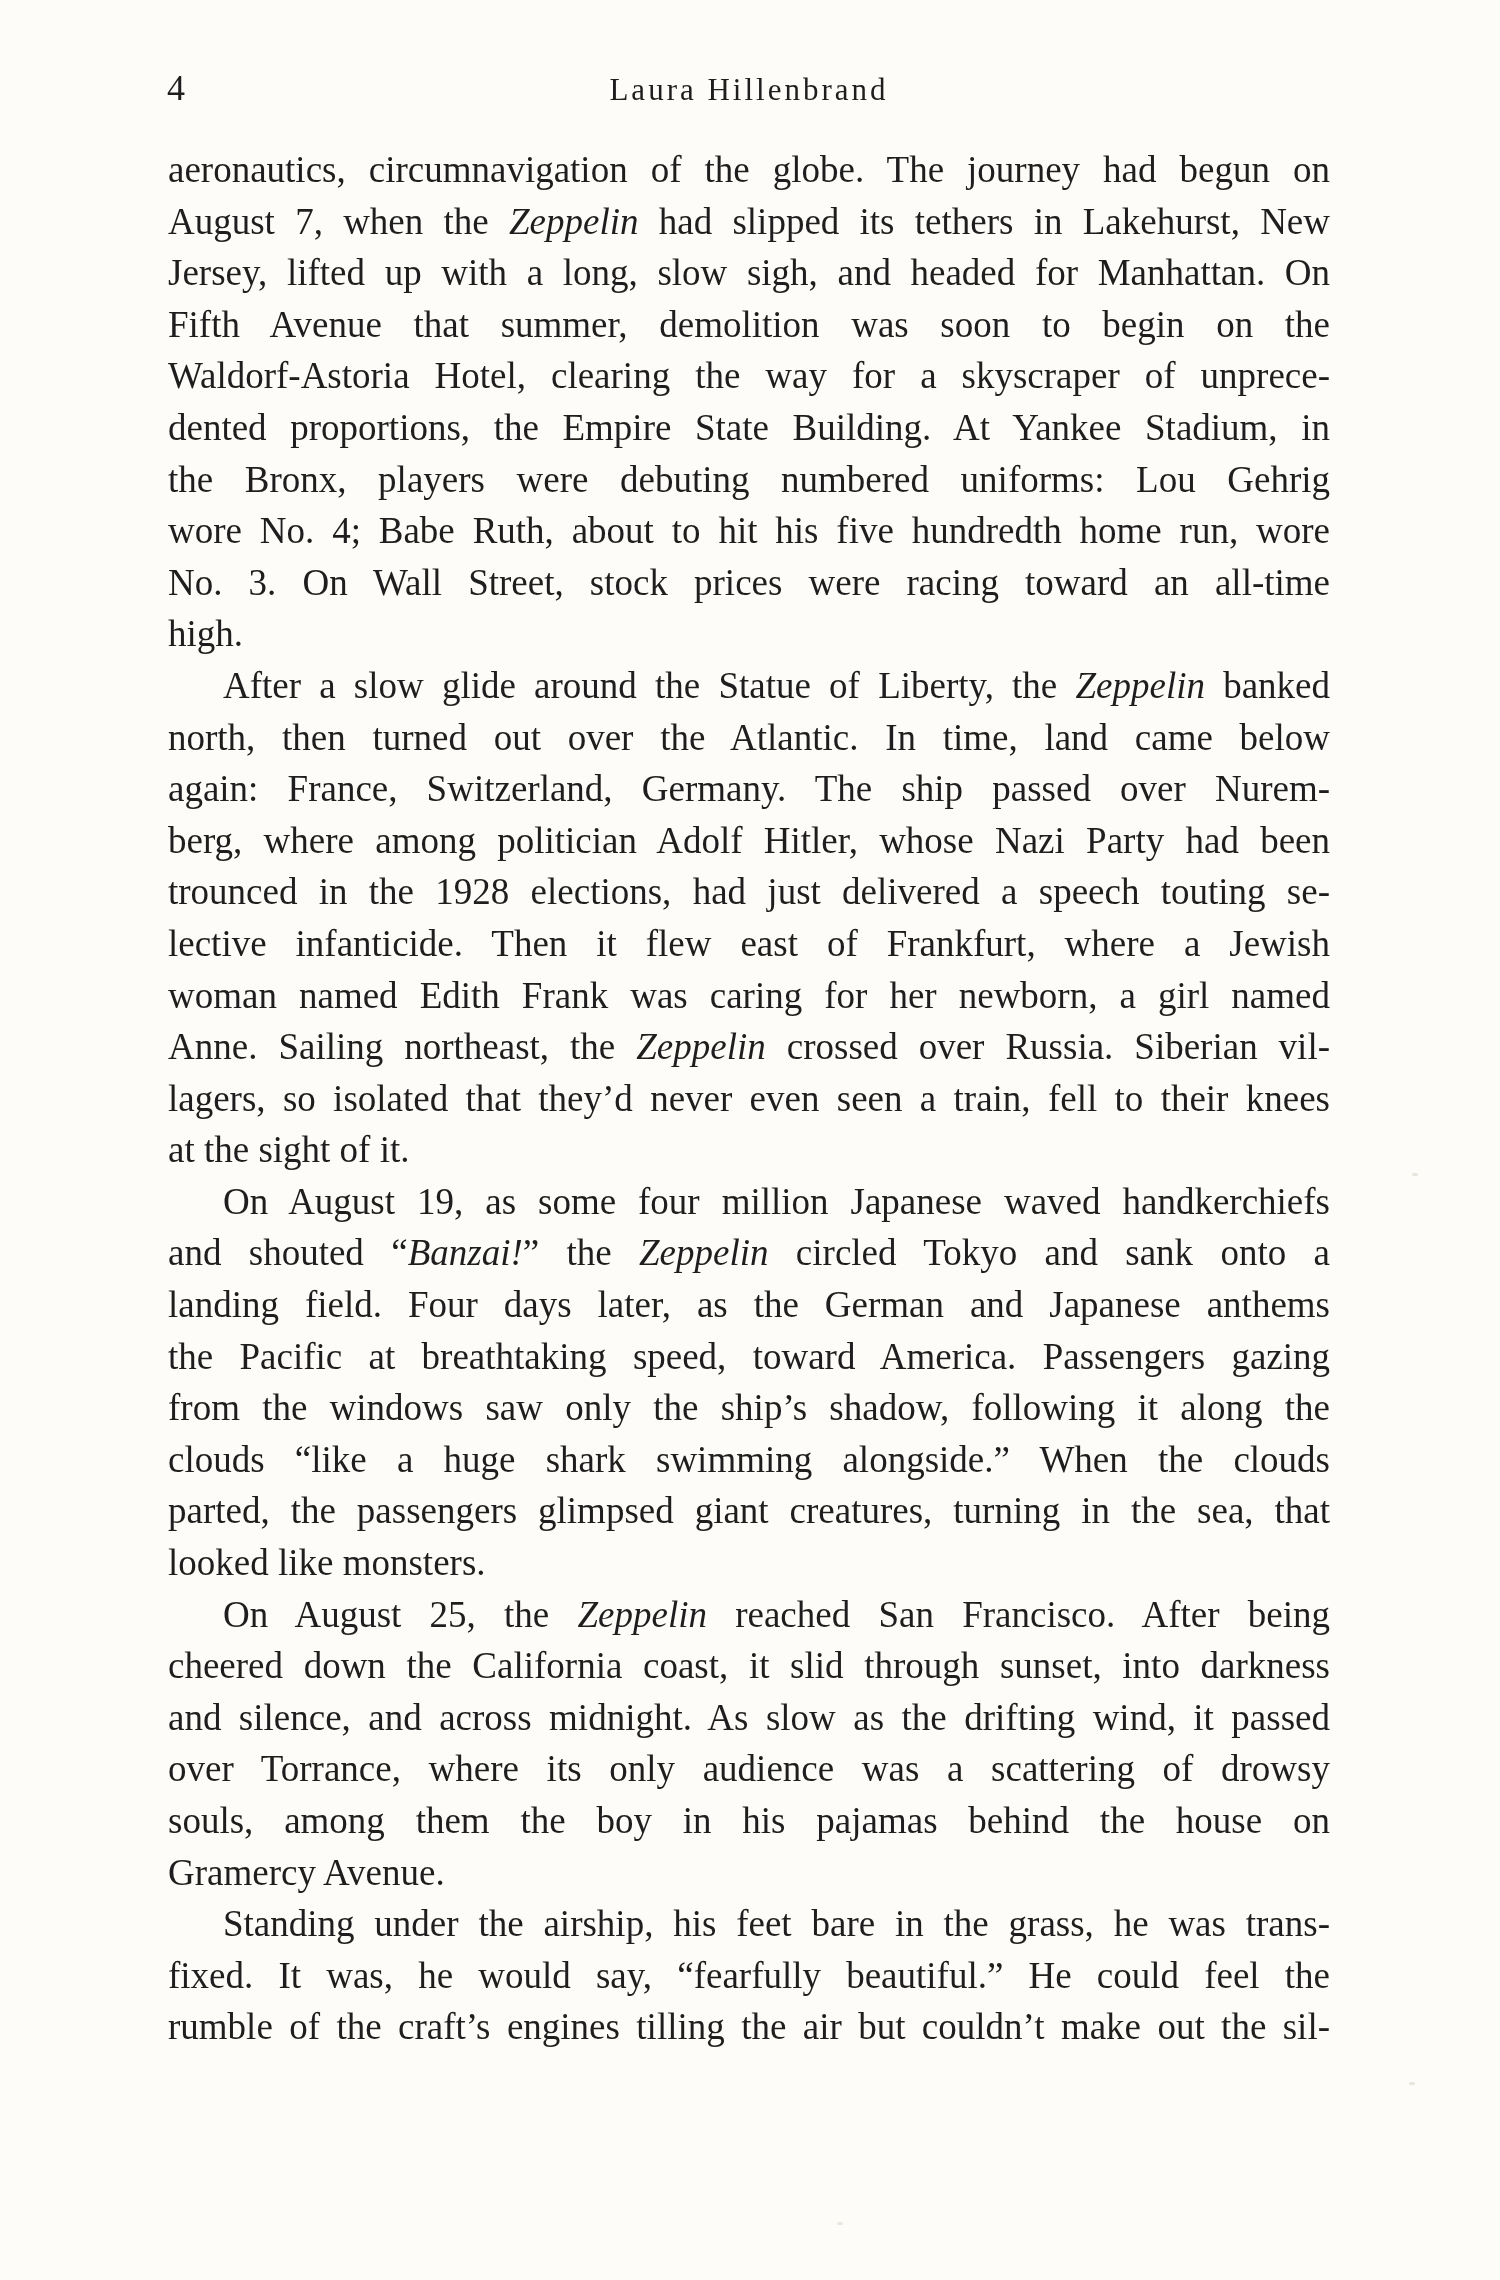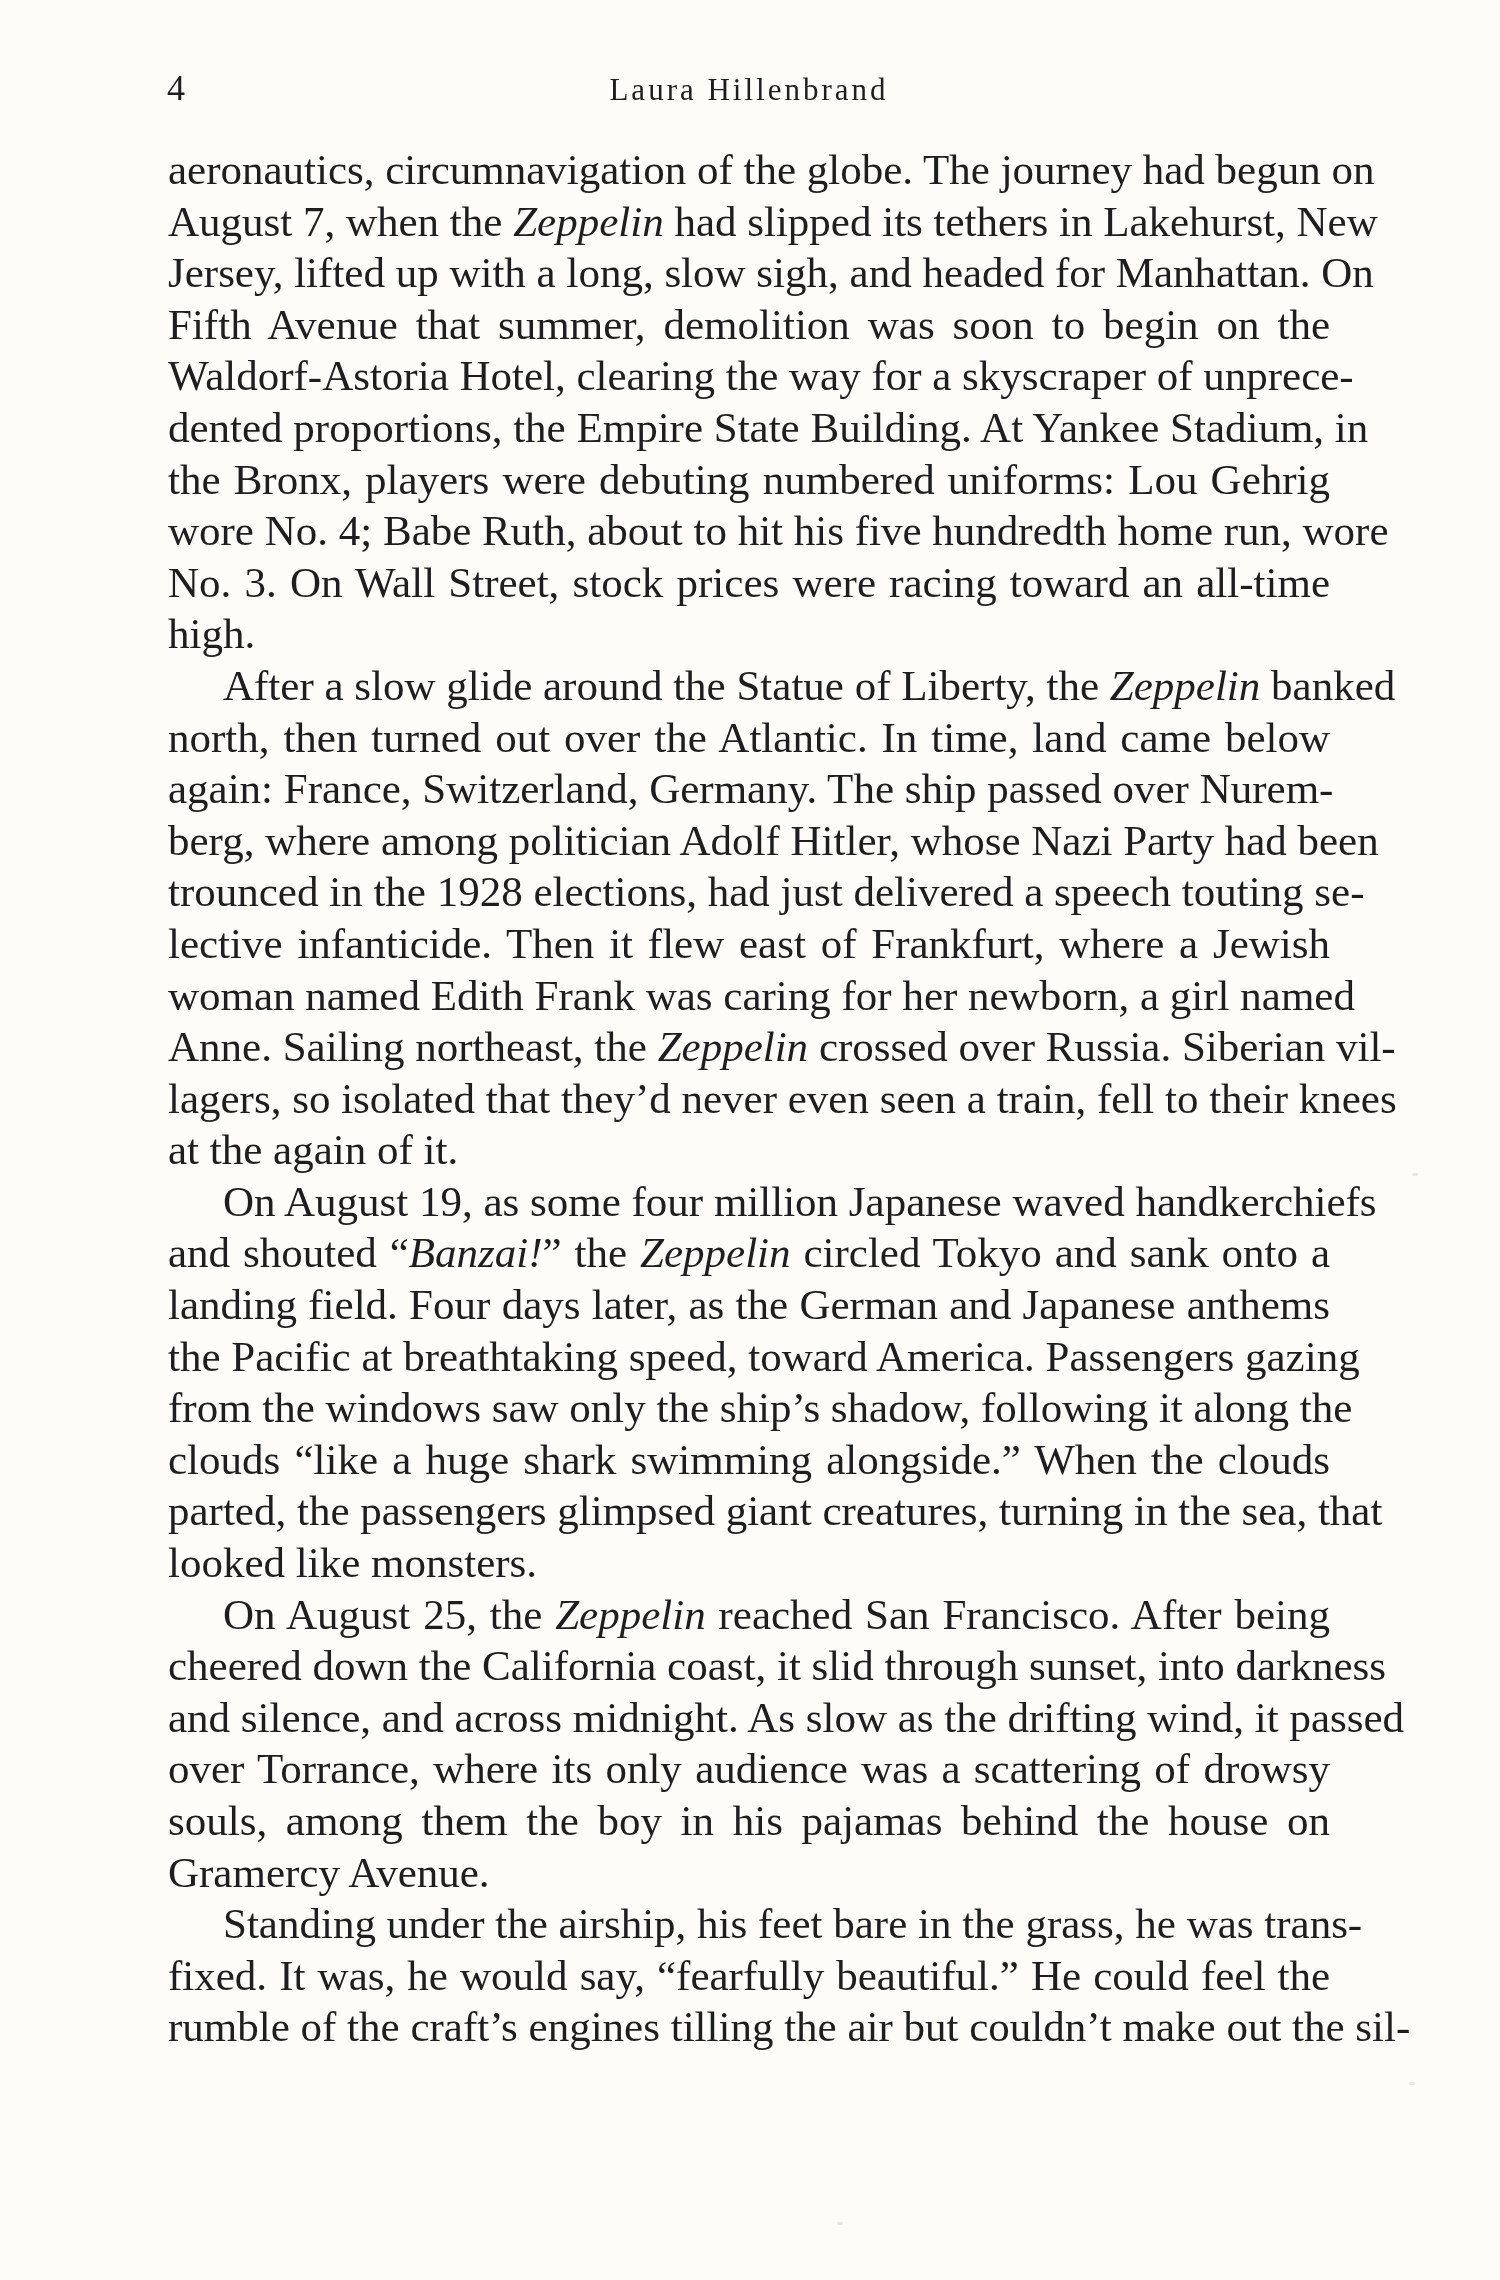--- a/index.html
+++ b/index.html
@@ -42,21 +42,21 @@
   .body-text {
     position: absolute;
     left: 168px;
     top: 144px;
     width: 1162px;
   }
   .line {
     display: block;
     height: 51.6px;
     line-height: 51.6px;
-    font-size: 43px;
+    font-size: 37px;
     white-space: nowrap;
     text-align: justify;
     text-align-last: justify;
     overflow: visible;
     font-family: Liberation Serif, serif;
   }
   .line.last {
     text-align: center;
     text-align-last: left;
   }
@@ -97,21 +97,21 @@
       <div>
         <div class="line indent"><span>After a slow glide around the Statue of Liberty, the </span><span class="seg-italic">Zeppelin</span><span> banked</span></div>
         <div class="line"><span>north, then turned out over the Atlantic. In time, land came below</span></div>
         <div class="line"><span>again: France, Switzerland, Germany. The ship passed over Nurem-</span></div>
         <div class="line"><span>berg, where among politician Adolf Hitler, whose Nazi Party had been</span></div>
         <div class="line"><span>trounced in the 1928 elections, had just delivered a speech touting se-</span></div>
         <div class="line"><span>lective infanticide. Then it flew east of Frankfurt, where a Jewish</span></div>
         <div class="line"><span>woman named Edith Frank was caring for her newborn, a girl named</span></div>
         <div class="line"><span>Anne. Sailing northeast, the </span><span class="seg-italic">Zeppelin</span><span> crossed over Russia. Siberian vil-</span></div>
         <div class="line"><span>lagers, so isolated that they’d never even seen a train, fell to their knees</span></div>
-        <div class="line last"><span>at the again of it.</span></div>
+        <div class="line last"><span>at the sight of it.</span></div>
       </div>
       <div>
         <div class="line indent"><span>On August 19, as some four million Japanese waved handkerchiefs</span></div>
         <div class="line"><span>and shouted “</span><span class="seg-italic">Banzai!</span><span>” the </span><span class="seg-italic">Zeppelin</span><span> circled Tokyo and sank onto a</span></div>
         <div class="line"><span>landing field. Four days later, as the German and Japanese anthems</span></div>
         <div class="line"><span>the Pacific at breathtaking speed, toward America. Passengers gazing</span></div>
         <div class="line"><span>from the windows saw only the ship’s shadow, following it along the</span></div>
         <div class="line"><span>clouds “like a huge shark swimming alongside.” When the clouds</span></div>
         <div class="line"><span>parted, the passengers glimpsed giant creatures, turning in the sea, that</span></div>
         <div class="line last"><span>looked like monsters.</span></div>

